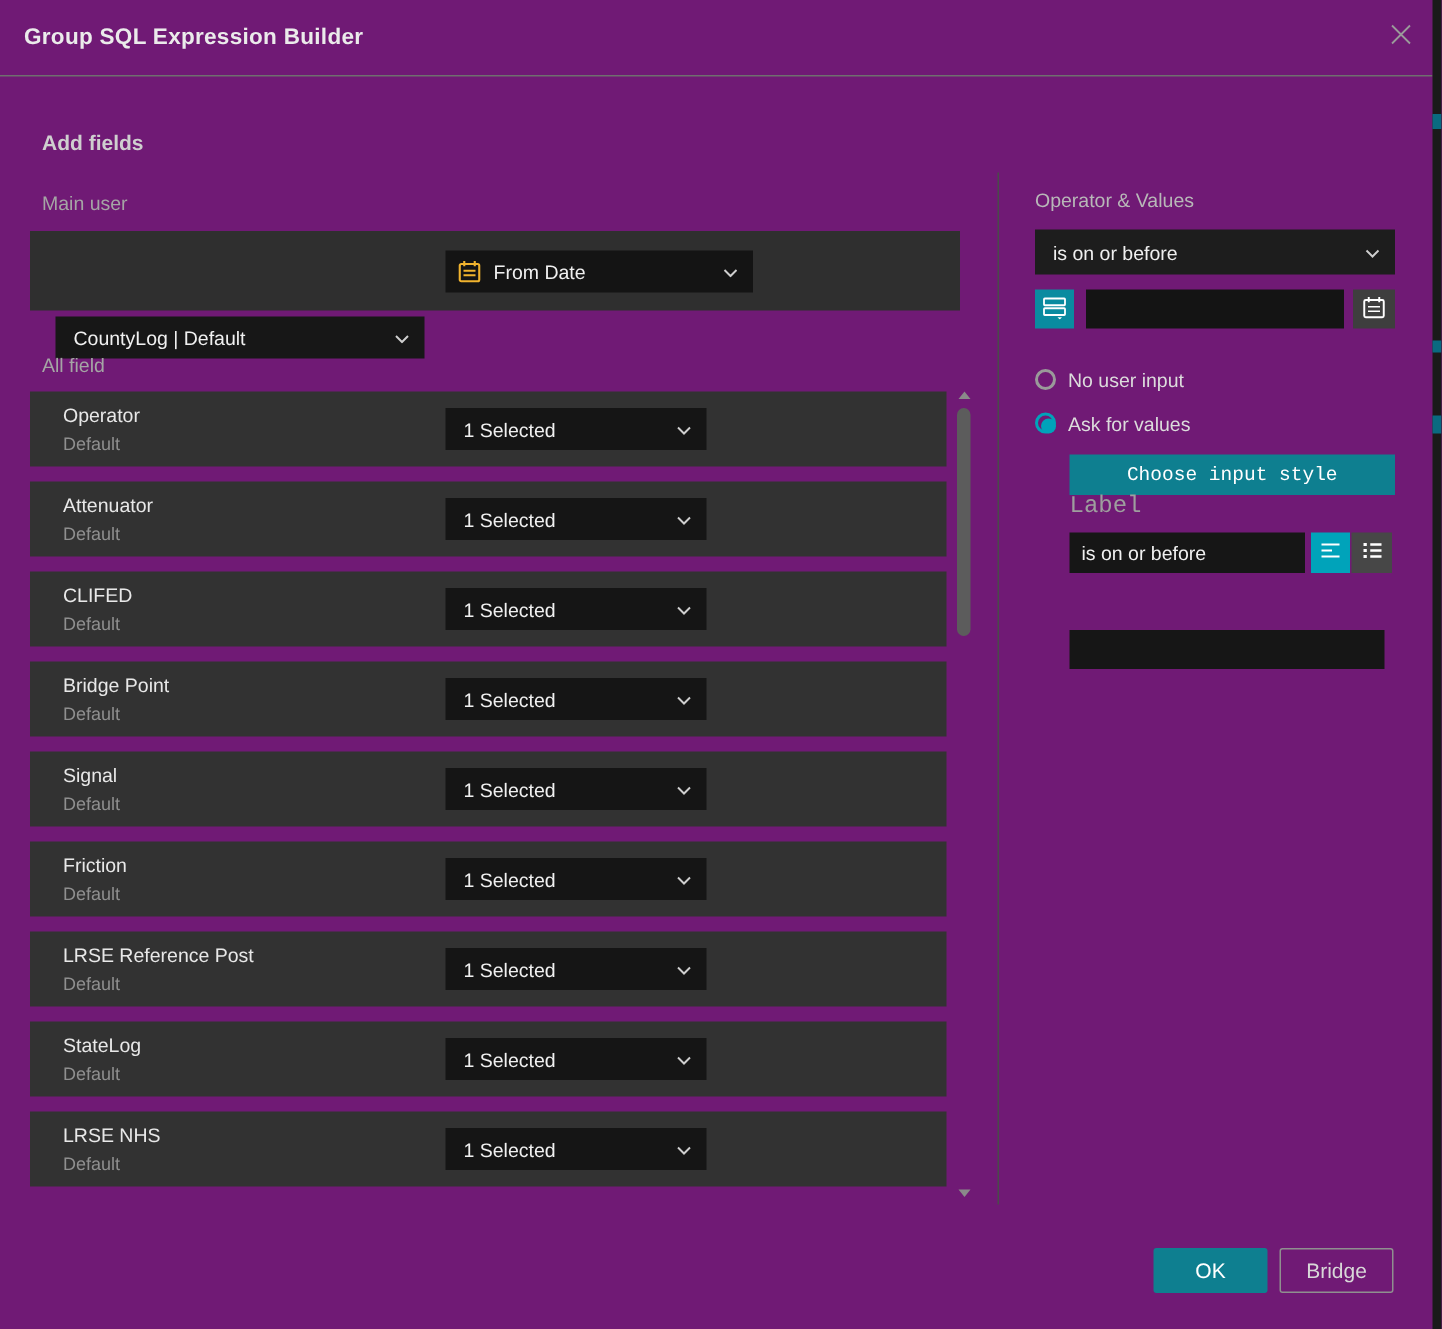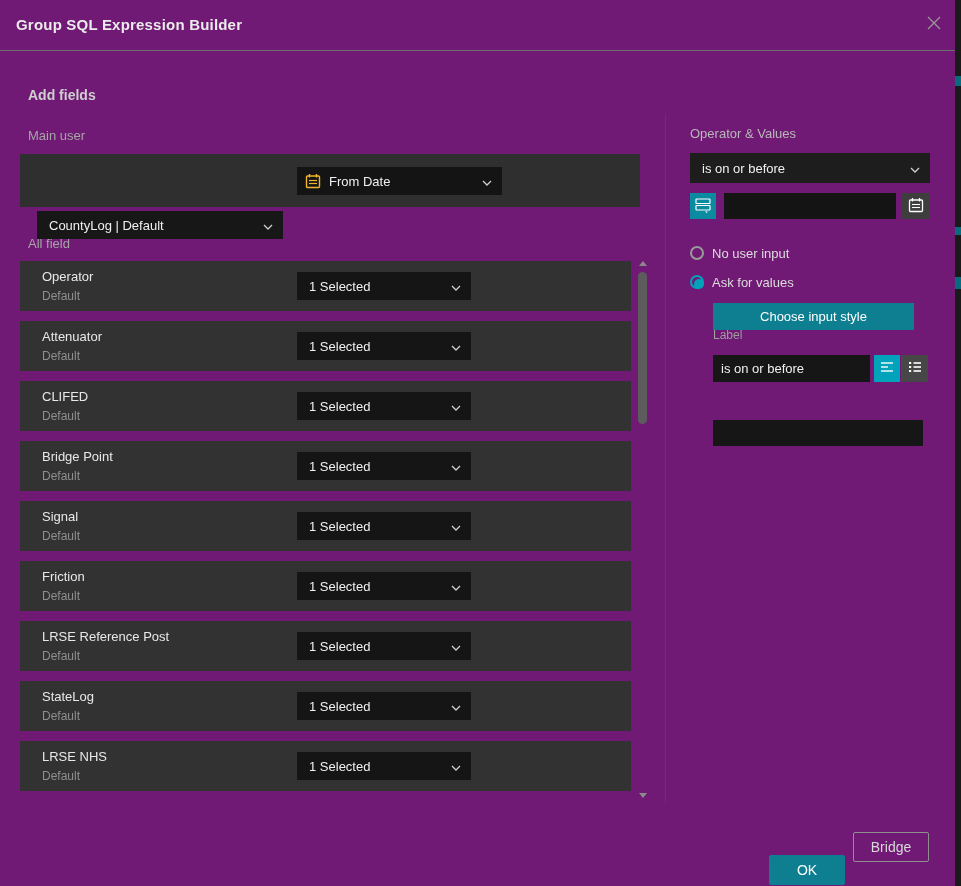--- a/index.html
+++ b/index.html
@@ -61,30 +61,30 @@
   .in-value { left:724px; top:193px; width:172px; height:26px; background:#141414; }
   .btn-cal { left:902px; top:193px; width:28px; height:26px; background:#3e3e3e; }
 
   .radio-row { position:absolute; left:690px; height:16px; display:flex; align-items:center; cursor:pointer; }
   .radio-row.r0 { top:245px; } .radio-row.r1 { top:274px; }
   .radio-circle { width:14px; height:14px; border-radius:50%; border:2px solid #9a9a9a; margin-right:8px; position:relative; flex:0 0 auto; }
   .radio-row.checked .radio-circle { border-color:#00a3ba; }
   .radio-row.checked .radio-circle::after { content:""; position:absolute; left:2px; top:2px; width:10px; height:10px; border-radius:50%; background:#00a3ba; }
   .radio-label { font-size:13px; color:#dcdcdc; }
 
-  .btn-choose { position:absolute; left:713px; top:303px; width:201px; height:27px; background:#0e7f90; color:#fff; font-size:13px; font-family:Liberation Sans, sans-serif; border:none; cursor:pointer; }
-  .l-label { position:absolute; left:713px; top:328px; font-size:12px; color:#9e9e9e; }
+  .btn-choose { position:absolute; left:713px; top:303px; width:217px; height:27px; background:#0e7f90; color:#fff; font-size:13px; font-family:Liberation Mono, monospace; border:none; cursor:pointer; }
+  .l-label { position:absolute; left:713px; top:328px; font-size:16px; color:#9e9e9e;font-family:Liberation Mono, monospace; }
   .in-label { left:713px; top:355px; width:157px; height:27px; background:#161616; }
   .btn-style-text { left:874px; top:355px; width:26px; height:27px; background:#00a3ba; }
   .btn-style-list { left:901px; top:355px; width:27px; height:27px; background:#474747; }
   .l-hint { position:absolute; left:713px; top:420px; font-size:15px; color:#9e9e9e; }
   .in-hint { left:713px; top:420px; width:210px; height:26px; background:#161616; }
 
   
-  .btn-ok { position:absolute; left:769px; top:832px; width:76px; height:30px; background:#0e7f90; color:#fff; font-size:14px; font-family:"Liberation Sans",sans-serif; border:none; border-radius:2px; cursor:pointer;margin-top:23px; }
+  .btn-ok { position:absolute; left:769px; top:832px; width:76px; height:30px; background:#0e7f90; color:#fff; font-size:14px; font-family:"Liberation Sans",sans-serif; border:none; border-radius:2px; cursor:pointer; }
   .btn-cancel { position:absolute; left:853px; top:832px; width:76px; height:30px; background:transparent; color:#d8d8d8; font-size:14px; font-family:"Liberation Sans",sans-serif; border:1px solid #8f8f8f; border-radius:2px; cursor:pointer; }
 
   
   .bg-strip { position:absolute; left:955px; top:0; width:6px; height:886px; background:#1a1a1a; }
   .bg-frag { position:absolute; left:0; width:6px; background:#0a6a80; }
   .f1 { top:76px; height:10px; } .f2 { top:227px; height:8px; } .f3 { top:277px; height:12px; }
 </style>
 </head>
 <body>
 

